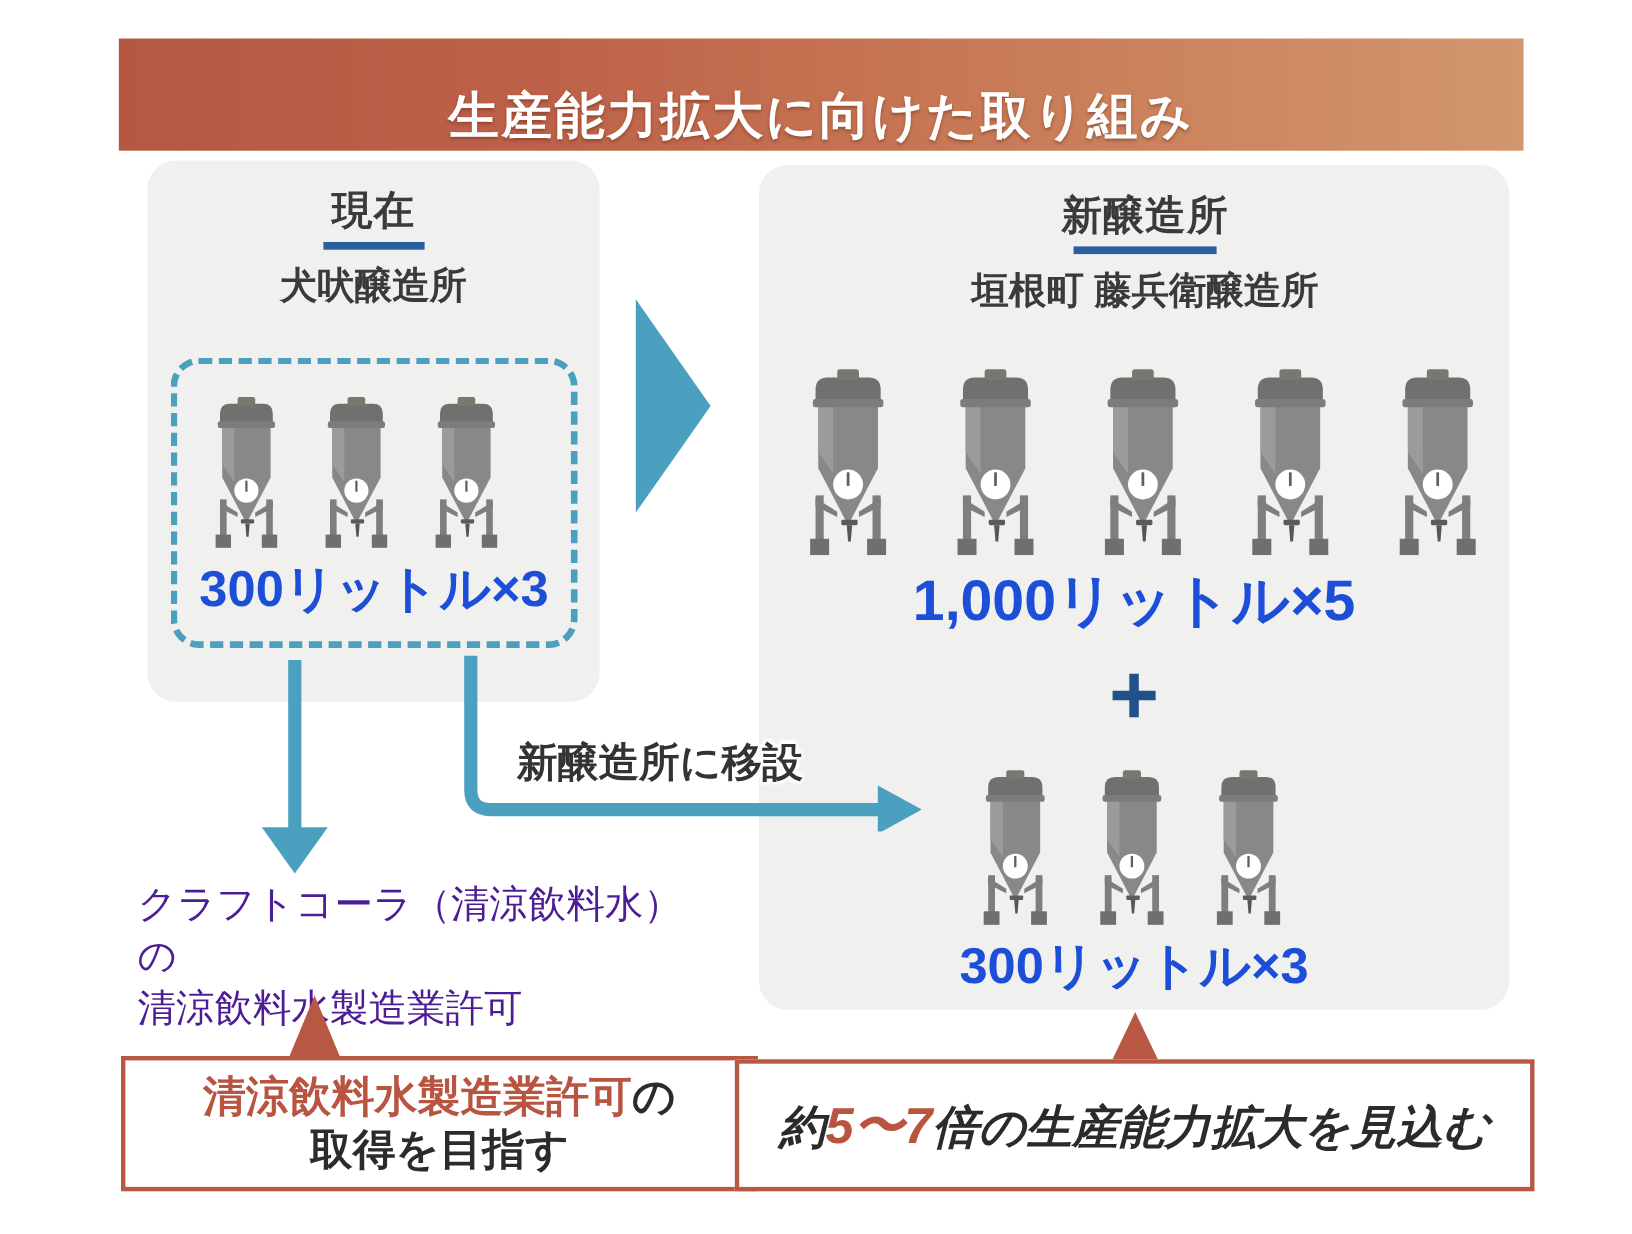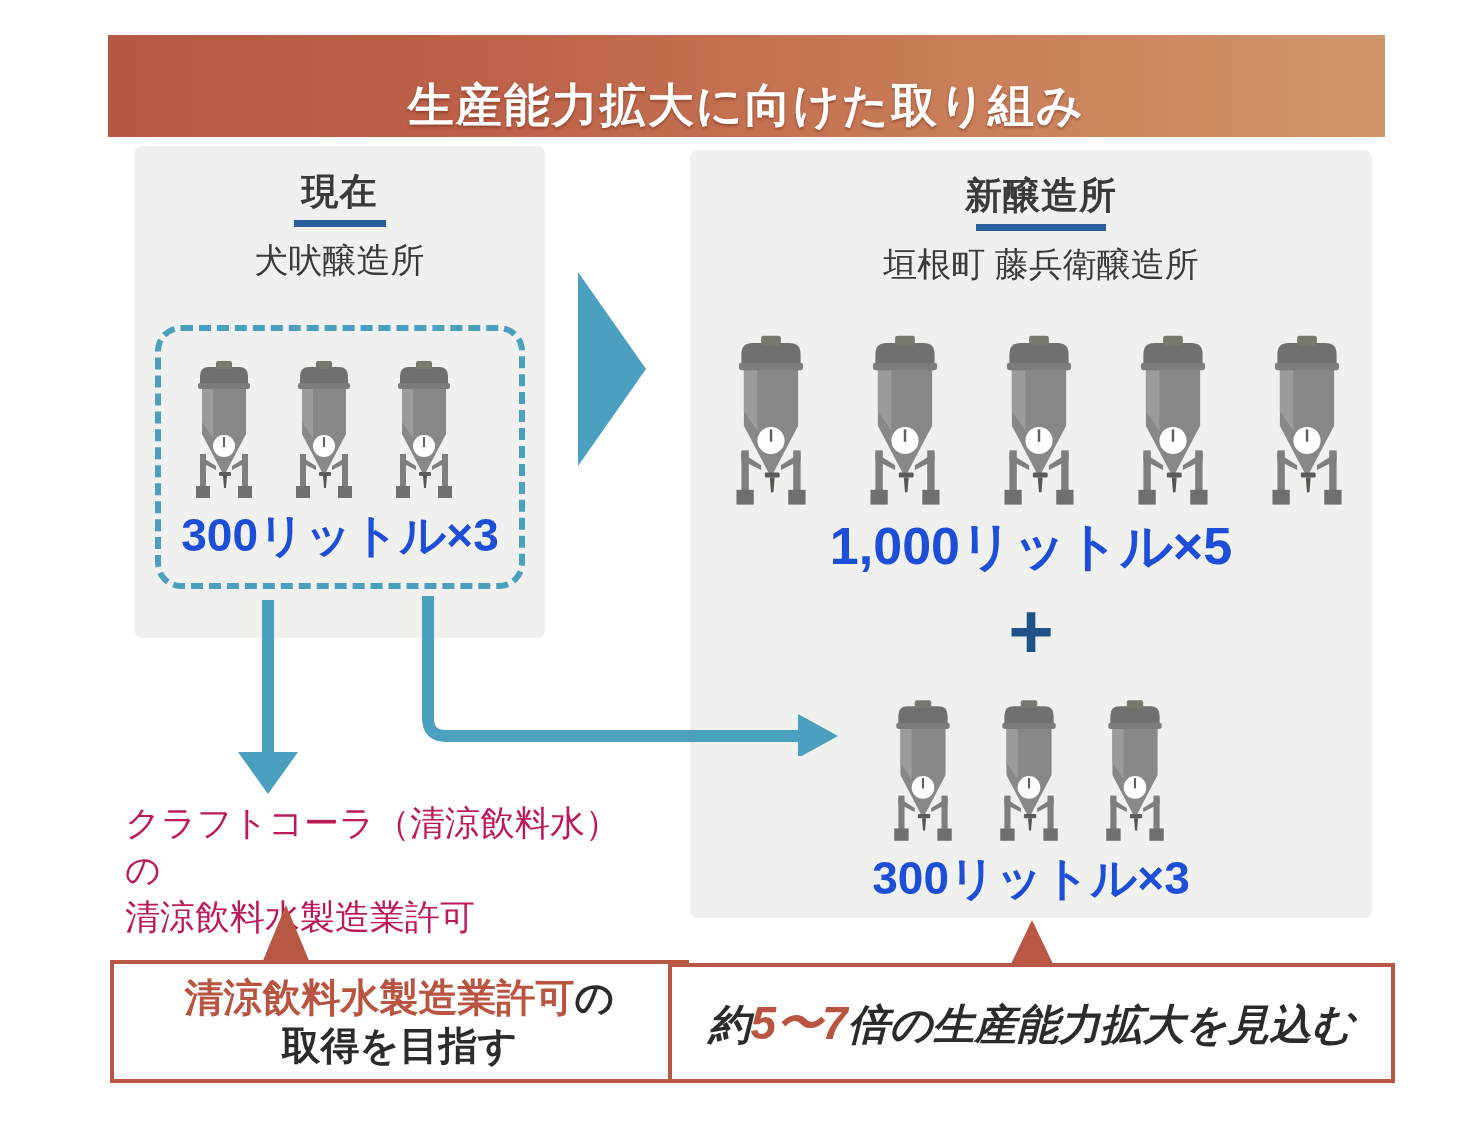--- a/index.html
+++ b/index.html
@@ -24,39 +24,39 @@
     font-weight: bold;
     letter-spacing: 2px;
     text-shadow: 0 2px 3px rgba(90,30,15,.45);
     white-space: nowrap;
   }
 
   
   .panel {
     position: absolute;
     background: #f0f0ee;
-    border-radius: 8px;
+    border-radius: 26px;
   }
   .panel-left  { left: 134px; top: 146px; width: 411px; height: 492px; }
   .panel-right { left: 690px; top: 150px; width: 682px; height: 768px; }
 
   .panel-head {
     position: absolute; left: 0; width: 100%;
     text-align: center;
   }
   .head-title {
     color: #3a3a3a; font-size: 37px; font-weight: bold; letter-spacing: 1px;
     display: block; line-height: 1.1;
   }
   .head-rule {
     display: block; height: 7px; background: #2a5f9e;
     margin: 7px auto 0 auto;
   }
   .head-sub {
-    display: block; color: #3a3a3a; font-size: 34px; font-weight: normal;
+    display: block; color: #3a3a3a; font-size: 34px; font-weight: bold;
     margin-top: 14px; line-height: 1.15; white-space: nowrap;
   }
 
   
   .dashed-box {
     position: absolute;
     left: 155px; top: 325px; width: 370px; height: 264px;
     border: 6px dashed #4b9fbf;
     border-radius: 26px;
   }
@@ -103,21 +103,21 @@
     color: #333333; font-size: 37px; font-weight: bold;
     white-space: nowrap;
     text-shadow:
       2px 0 3px #ffffff, -2px 0 3px #ffffff, 0 2px 3px #ffffff, 0 -2px 3px #ffffff,
       2px 2px 3px #ffffff, -2px -2px 3px #ffffff, 2px -2px 3px #ffffff, -2px 2px 3px #ffffff;
   }
 
   
   .left-caption {
     position: absolute; left: 125px; top: 800px; width: 500px;
-    color: #be185d; font-size: 35px; line-height: 1.34;
+    color: #4c1d95; font-size: 35px; line-height: 1.34;
   }
 
   
   .callout {
     position: absolute;
     border: 4px solid #b85844;
     background: #ffffff;
     display: flex; flex-direction: column;
     align-items: center; justify-content: center;
     text-align: center;
@@ -377,20 +377,21 @@
 
   <div class="tl-vline" style="left:262px; top:600px; width:12px; height:155px;"></div>
   <div class="tl-down-head" style="left:238px; top:752px;"></div>
 
   <div class="elbow">
     <svg width="420" height="160" viewBox="0 0 420 160">
       <path d="M10 0 L10 122 Q10 140 28 140 L385 140" fill="none" stroke="#4b9fbf" stroke-width="12" stroke-linecap="butt"></path>
       <path d="M380 118 L420 140 L380 162 Z" fill="#4b9fbf"></path>
     </svg>
   </div>
+  <div class="move-label">新醸造所に移設</div>
 
   <div class="left-caption">
     <div>クラフトコーラ（清涼飲料水）の</div>
     <div>清涼飲料水製造業許可</div>
   </div>
 
   <div class="red-up red-up-left"></div>
   <div class="callout callout-left">
     <div class="callout-line"><span class="c-red">清涼飲料水製造業許可</span><span class="c-dark">の</span></div>
     <div class="callout-line c-dark">取得を目指す</div>

